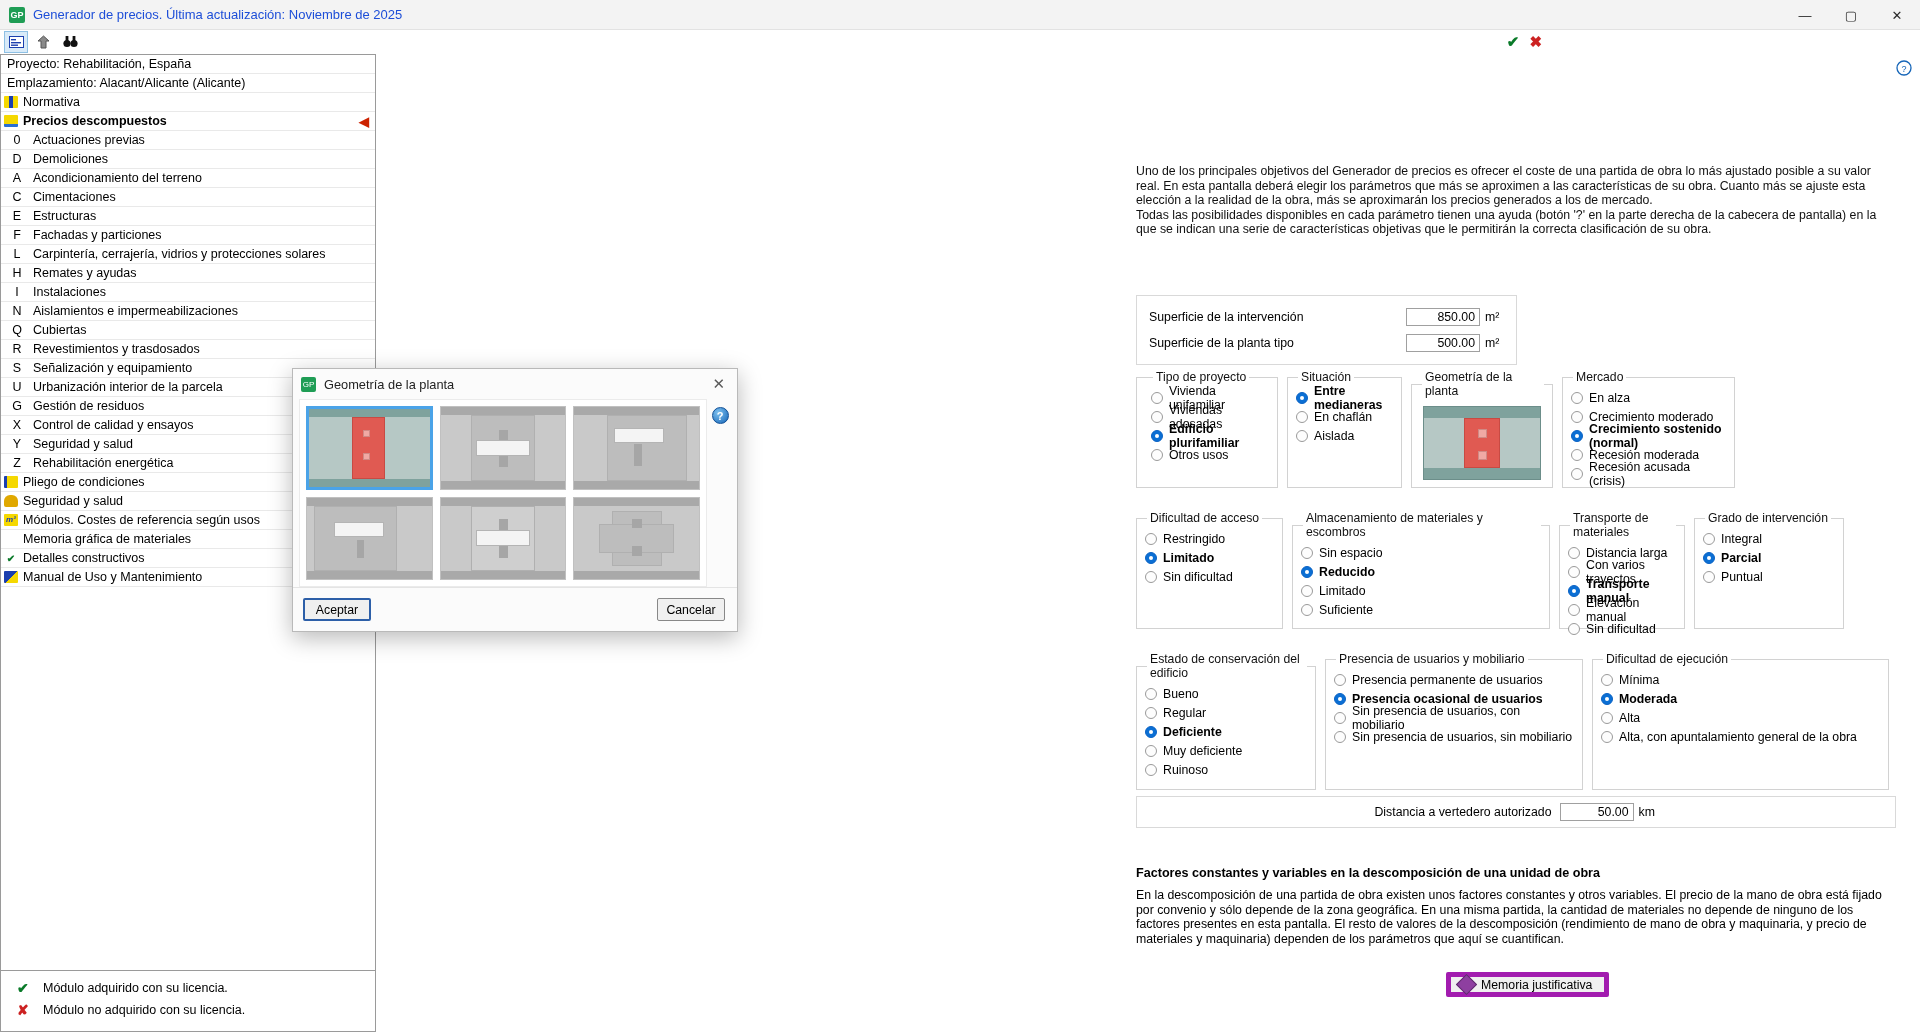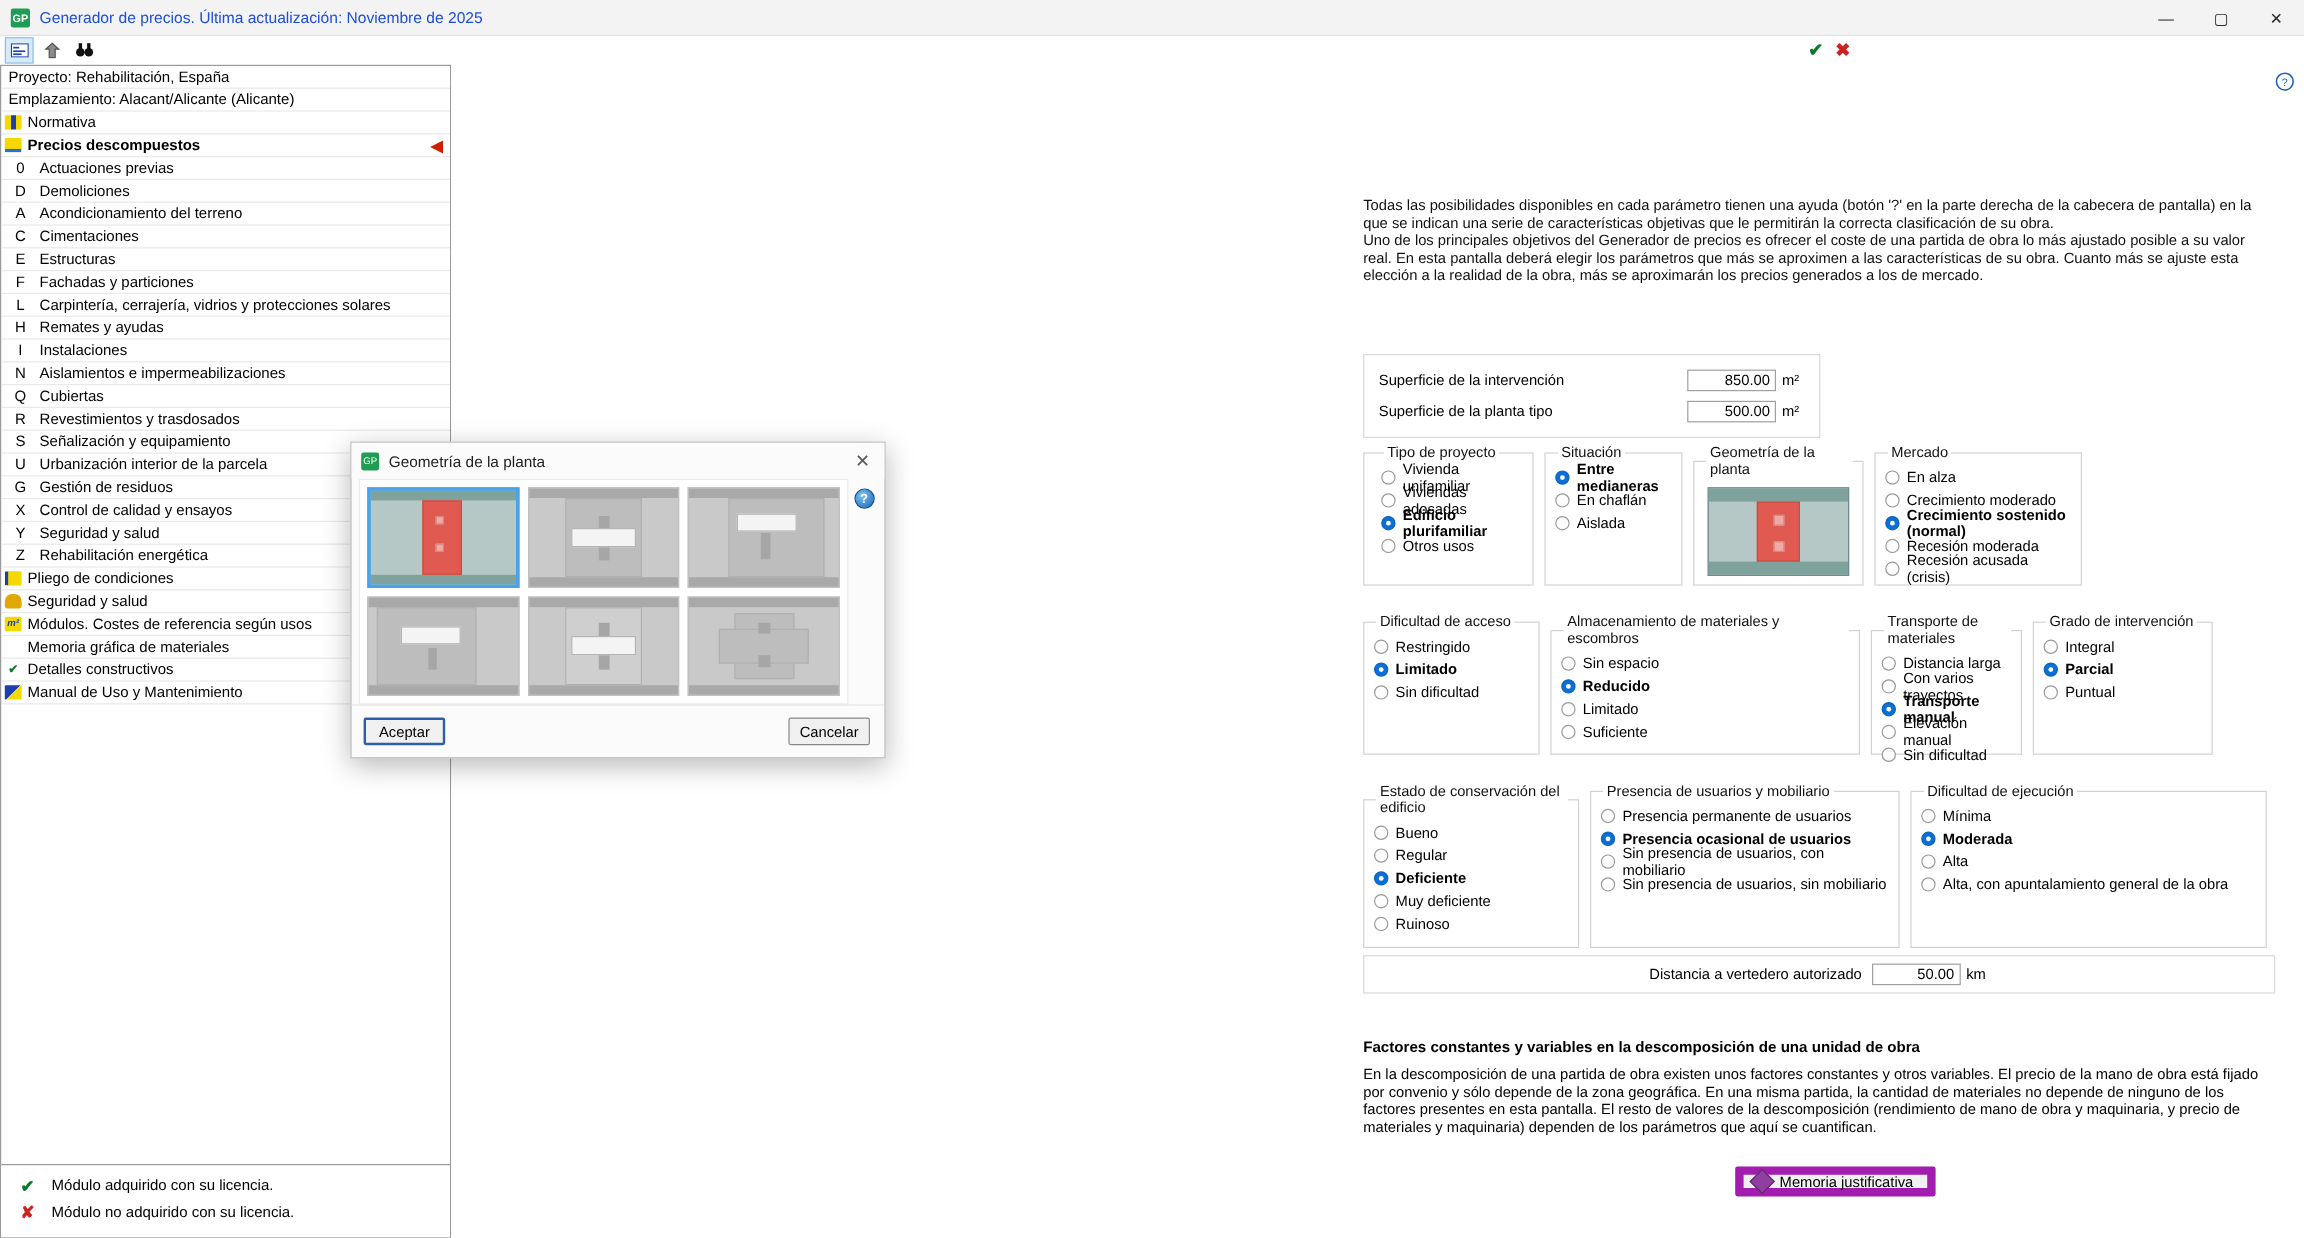--- a/index.html
+++ b/index.html
@@ -179,21 +179,21 @@
   }
   .dist-box .lab { font-size: 12.3px; margin-right: 8px; }
 
   .factors { position: absolute; left: 760px; top: 812px; width: 755px; }
   .factors h3 { margin: 0 0 8px 0; font-size: 12.6px; }
   .factors p { margin: 0; font-size: 12.3px; line-height: 14.5px; }
 
   .memo-btn {
     position: absolute; left: 1070px; top: 918px;
     height: 25px; padding: 0 12px 0 8px;
-    border: 7px solid #a21caf; background: #f0f0f0;
+    border: 5px solid #a21caf; background: #f0f0f0;
     display: flex; align-items: center; gap: 7px;
     font-size: 12.3px; border-radius: 2px;
   }
   .memo-ic {
     width: 15px; height: 15px; background: #8e3fa0;
     transform: rotate(45deg); border: 1px solid #5c2a6b;
   }
 
   
   .modal {
@@ -462,22 +462,22 @@
   <div class="main">
 
     <div class="helpwin">
       <svg width="16" height="16" viewBox="0 0 16 16">
         <circle cx="8" cy="8" r="7" fill="none" stroke="#1565b8" stroke-width="1.3"></circle>
         <text x="8" y="11.5" text-anchor="middle" font-size="9" fill="#1565b8" font-family="Liberation Sans, sans-serif">?</text>
       </svg>
     </div>
 
     <div class="intro">
+      <p>Uno de los principales objetivos del Generador de precios es ofrecer el coste de una partida de obra lo más ajustado posible a su valor real. En esta pantalla deberá elegir los parámetros que más se aproximen a las características de su obra. Cuanto más se ajuste esta elección a la realidad de la obra, más se aproximarán los precios generados a los de mercado.</p>
       <p>Todas las posibilidades disponibles en cada parámetro tienen una ayuda (botón '?' en la parte derecha de la cabecera de pantalla) en la que se indican una serie de características objetivas que le permitirán la correcta clasificación de su obra.</p>
-      <p>Uno de los principales objetivos del Generador de precios es ofrecer el coste de una partida de obra lo más ajustado posible a su valor real. En esta pantalla deberá elegir los parámetros que más se aproximen a las características de su obra. Cuanto más se ajuste esta elección a la realidad de la obra, más se aproximarán los precios generados a los de mercado.</p>
     </div>
 
     <div class="surf-wrap">
       <div class="surf-box a">
         <div class="surf-row">
           <span class="lab">Superficie de la intervención</span>
           <span class="surf-input">850.00</span>
           <span class="unit">m²</span>
         </div>
         <div class="surf-row">

